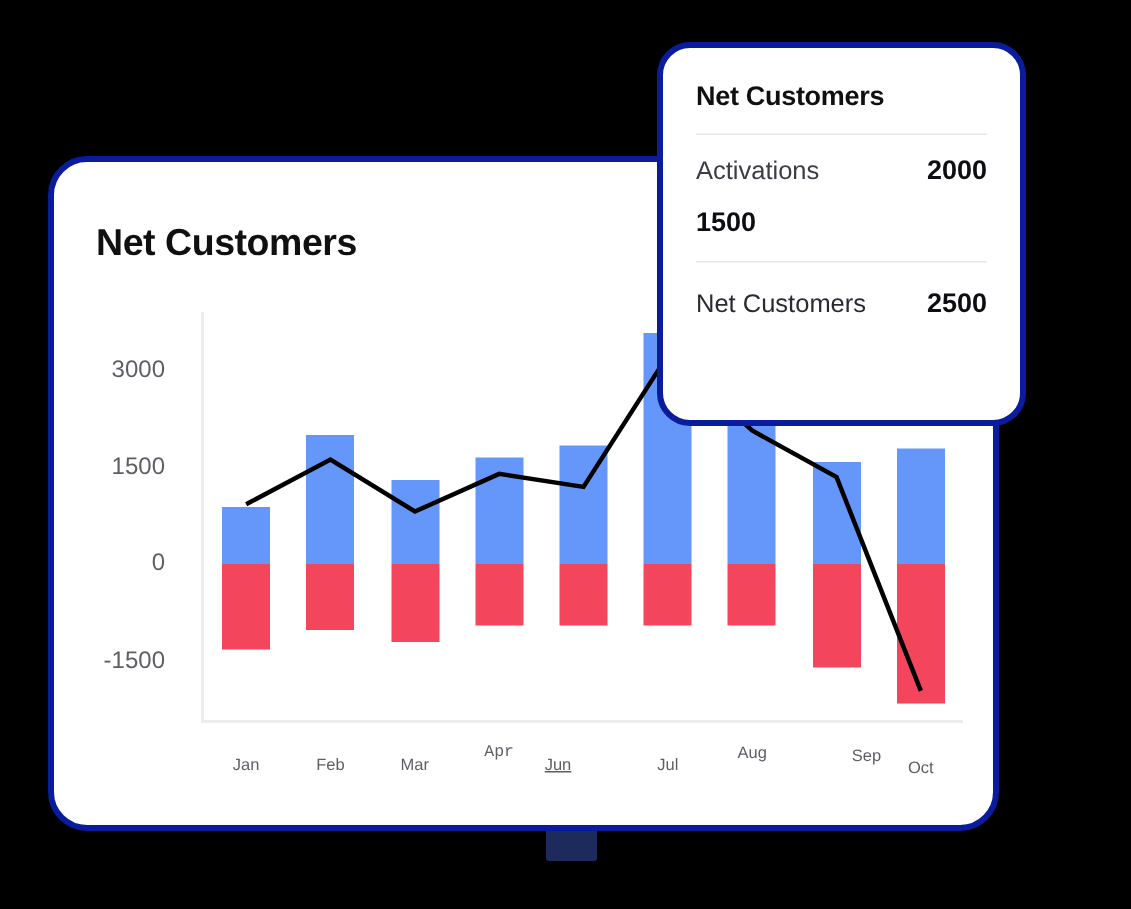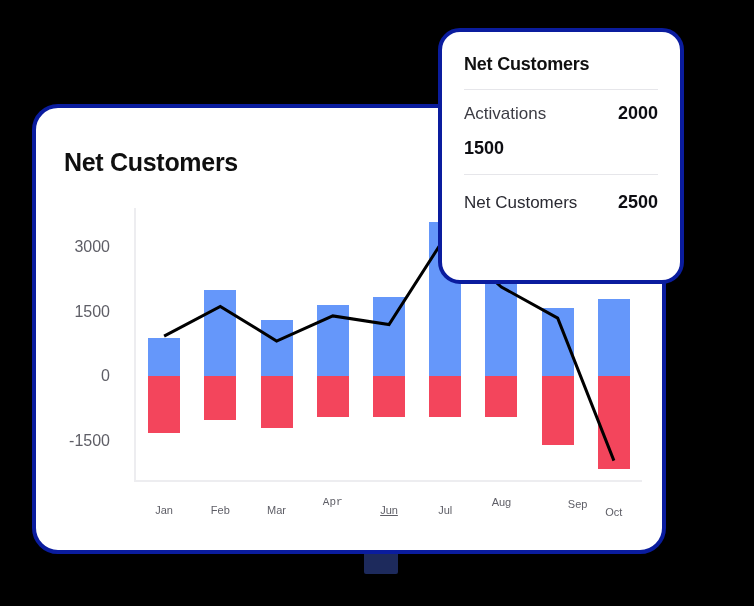--- a/index.html
+++ b/index.html
@@ -209,21 +209,21 @@
           <polyline id="net-line" fill="none" stroke="#000000" stroke-width="3" stroke-linejoin="miter" stroke-linecap="butt" vector-effect="non-scaling-stroke" points="28.1,128.2 84.3,98.4 140.6,133.0 196.8,107.9 253.0,116.6 309.2,28.9 365.4,79.0 421.7,110.1 477.9,252.6"></polyline>
         </svg>
       </div>
     </div>
 
     <div id="x-axis-labels">
         <div class="xtick" style="left: 28.1111px; top: 8px;">Jan</div>
         <div class="xtick" style="left: 84.3333px; top: 8px;">Feb</div>
         <div class="xtick" style="left: 140.556px; top: 8px;">Mar</div>
         <div class="xtick" style="left: 196.778px; top: 0px; font-family: Liberation Mono, monospace;">Apr</div>
-        <div class="xtick" style="left: 253px; top: 8px; text-decoration: underline;">Jun</div>
+        <div class="xtick" style="left: 236px; top: 8px; text-decoration: underline;">Jun</div>
         <div class="xtick" style="left: 309.222px; top: 8px;">Jul</div>
         <div class="xtick" style="left: 365.444px; top: 0px;">Aug</div>
         <div class="xtick" style="left: 421.667px; top: 2px; margin-left: 20px;">Sep</div>
         <div class="xtick" style="left: 477.889px; top: 10px;">Oct</div>
       </div>
   </div>
 
   <div id="tooltip">
     <div id="tooltip-title">Net Customers</div>
     <div class="tt-rule"></div>

